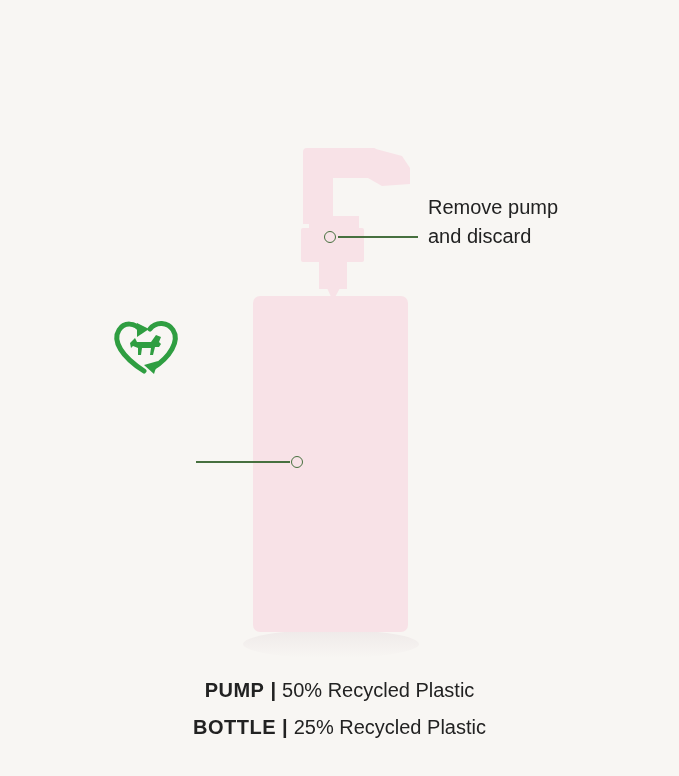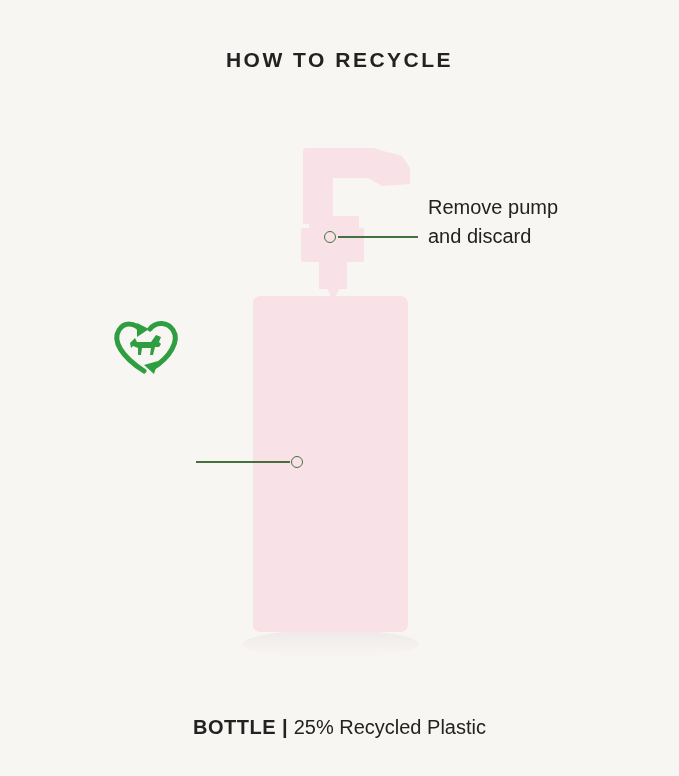--- a/index.html
+++ b/index.html
@@ -65,21 +65,20 @@
   }
   .footer-row .label{font-weight:700;letter-spacing:0.5px;}
   .footer-row .sep{font-weight:700;padding:0 6px;}
   .footer-row .value{font-weight:400;}
 </style>
 </head>
 <body>
 
 <div class="canvas">
 
-  <div class="title">HOW TO RECYCLE</div>
 
   <svg class="art" viewBox="0 0 679 776" aria-hidden="true">
     <defs>
       <linearGradient id="reflFade" x1="0" y1="0" x2="0" y2="1">
         <stop offset="0" stop-color="#e7dfe0" stop-opacity="0.55"></stop>
         <stop offset="1" stop-color="#e7dfe0" stop-opacity="0"></stop>
       </linearGradient>
     </defs>
 
     <ellipse cx="331" cy="644" rx="88" ry="14" fill="url(#reflFade)"></ellipse>
@@ -114,17 +113,20 @@
     <polygon points="52,48 48,61 38,52" fill="var(--icon-green)"></polygon>
 
     <path d="M24,30 l5,-5 2,4 h14 l5,-7 5,2 -2,5 2,2 -2,3 -4,0 -2,8 -3,0 1,-7 h-9 l-1,7 h-3 l0,-7 -5,-2 -2,2 z" fill="var(--icon-green)"></path>
   </svg>
 
   <div class="callout-line" style="left:196px;top:461px;width:94px;"></div>
   <div class="callout-marker" style="left:291px;top:456px;"></div>
 
   <div class="footer">
     <div class="footer-row">
+      <span class="label">PUMP</span><span class="sep">|</span><span class="value">50% Recycled Plastic</span>
+    </div>
+    <div class="footer-row">
       <span class="label">BOTTLE</span><span class="sep">|</span><span class="value">25% Recycled Plastic</span>
     </div>
   </div>
 
 </div>
 
 </body></html>

